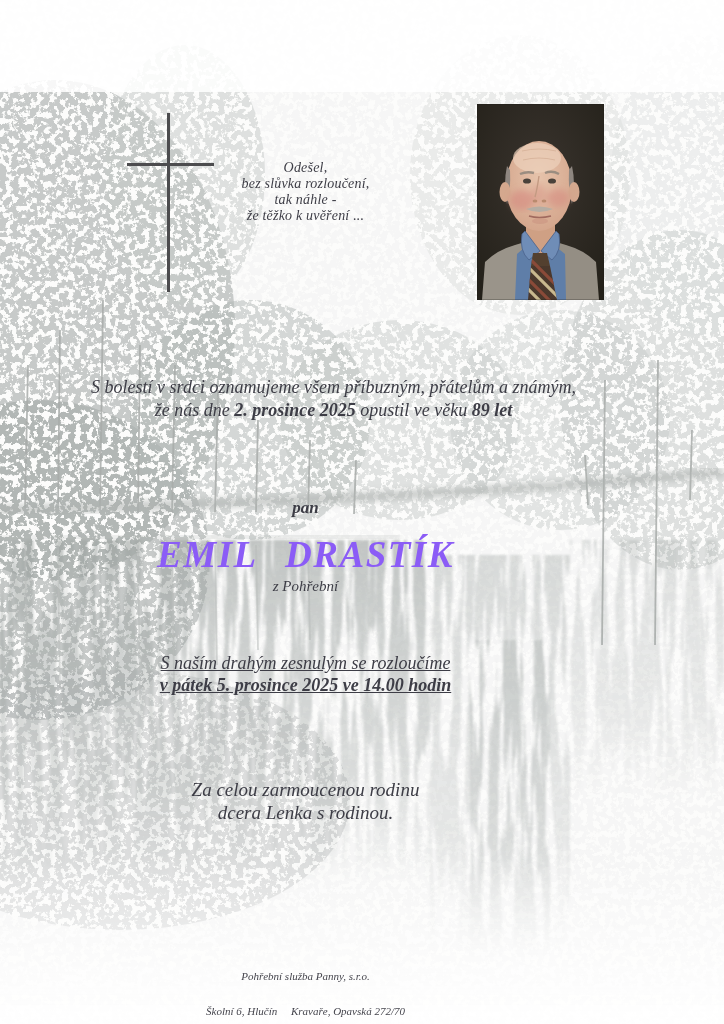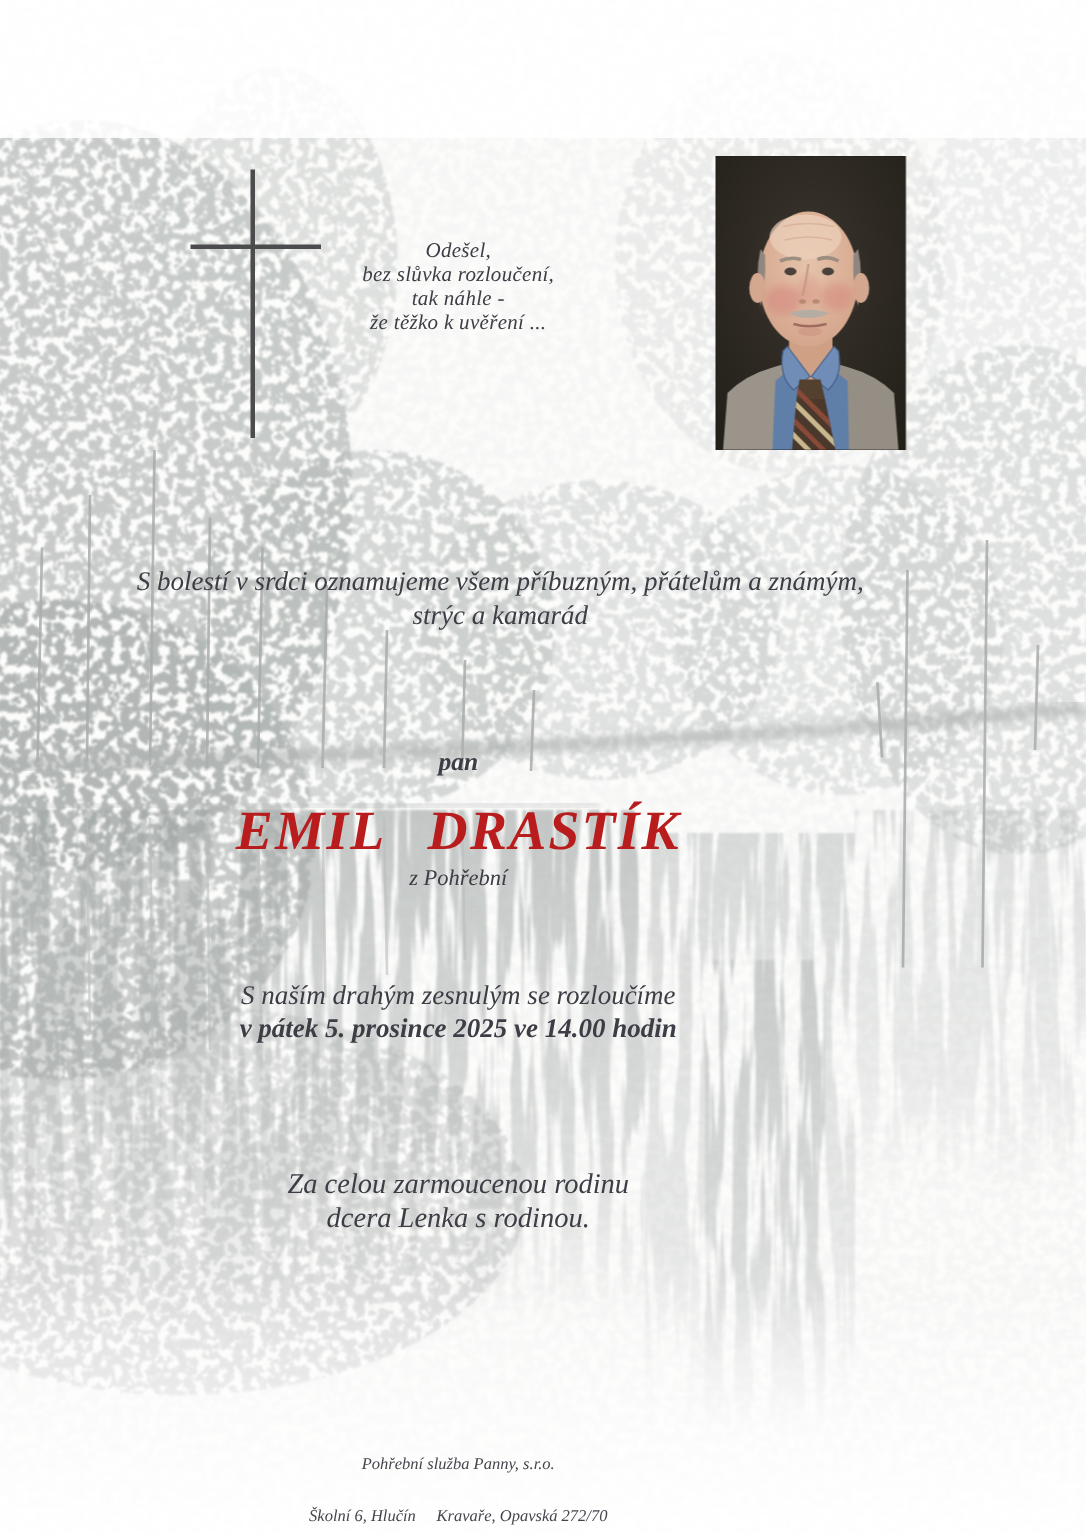--- a/index.html
+++ b/index.html
@@ -17,23 +17,23 @@
   .cross-h{position:absolute;left:127px;top:163px;width:87px;height:3px;background:#4c4c4e;z-index:2;}
   
   .poem{top:160px;font-style:italic;font-size:14px;line-height:16px;letter-spacing:.2px;}
   
   .portrait{position:absolute;left:477px;top:104px;width:127px;height:196px;z-index:2;}
   .portrait svg{display:block;filter:blur(.4px);}
   
   .announce{top:376px;font-style:italic;font-size:18px;line-height:23px;padding-left:28px;}
   .announce b, .bold{font-weight:bold;}
   .salutation{top:498px;font-style:italic;font-weight:bold;font-size:17px;}
-  .deceased{top:533px;font-style:italic;font-weight:bold;font-size:37px;letter-spacing:1.5px;word-spacing:18px;color:#b91c1c;}
+  .deceased{top:533px;font-style:italic;font-weight:bold;font-size:37px;letter-spacing:1.5px;word-spacing:18px;color:#8b5cf6;}
   .origin{top:578px;font-style:italic;font-size:15px;}
-  .farewell{top:652px;font-style:italic;font-size:18px;line-height:22px;}
+  .farewell{top:652px;font-style:italic;font-size:18px;line-height:22px;text-decoration:underline;}
   .family{top:779px;font-style:italic;font-size:19px;line-height:22.5px;}
   .footer{top:948px;font-style:italic;font-size:11px;line-height:11.5px;color:#45454d;white-space:pre-wrap;}
 </style>
 </head>
 <body>
 
 <div class="page">
 
   <svg class="bg-art" width="724" height="1024" viewBox="0 0 724 1024" aria-hidden="true">
     <defs>
@@ -197,21 +197,21 @@
         <line x1="46" y1="170" x2="84" y2="208" stroke="#8a4a38"></line>
         <line x1="46" y1="148" x2="84" y2="186" stroke="#8a4a38"></line>
         <line x1="46" y1="180" x2="86" y2="220" stroke="#c9b88e"></line>
       </g>
       <rect width="127" height="196" fill="none" stroke="#1e1b18" stroke-width="1" opacity="0.5"></rect>
     </svg>
   </div>
 
   <div class="layer centered announce">
     <div>S bolestí v srdci oznamujeme všem příbuzným, přátelům a známým,</div>
-    <div>strýc a kamarád</div>
+    <div><span>že nás dne </span><span class="bold">2. prosince 2025</span><span> opustil ve věku </span><span class="bold">89 let</span></div>
   </div>
 
   <div class="layer centered salutation">pan</div>
   <div class="layer centered deceased">EMIL DRASTÍK</div>
   <div class="layer centered origin">z Pohřební</div>
 
   <div class="layer centered farewell">
     <div>S naším drahým zesnulým se rozloučíme</div>
     <div class="bold">v pátek 5. prosince 2025 ve 14.00 hodin</div>
   </div>

